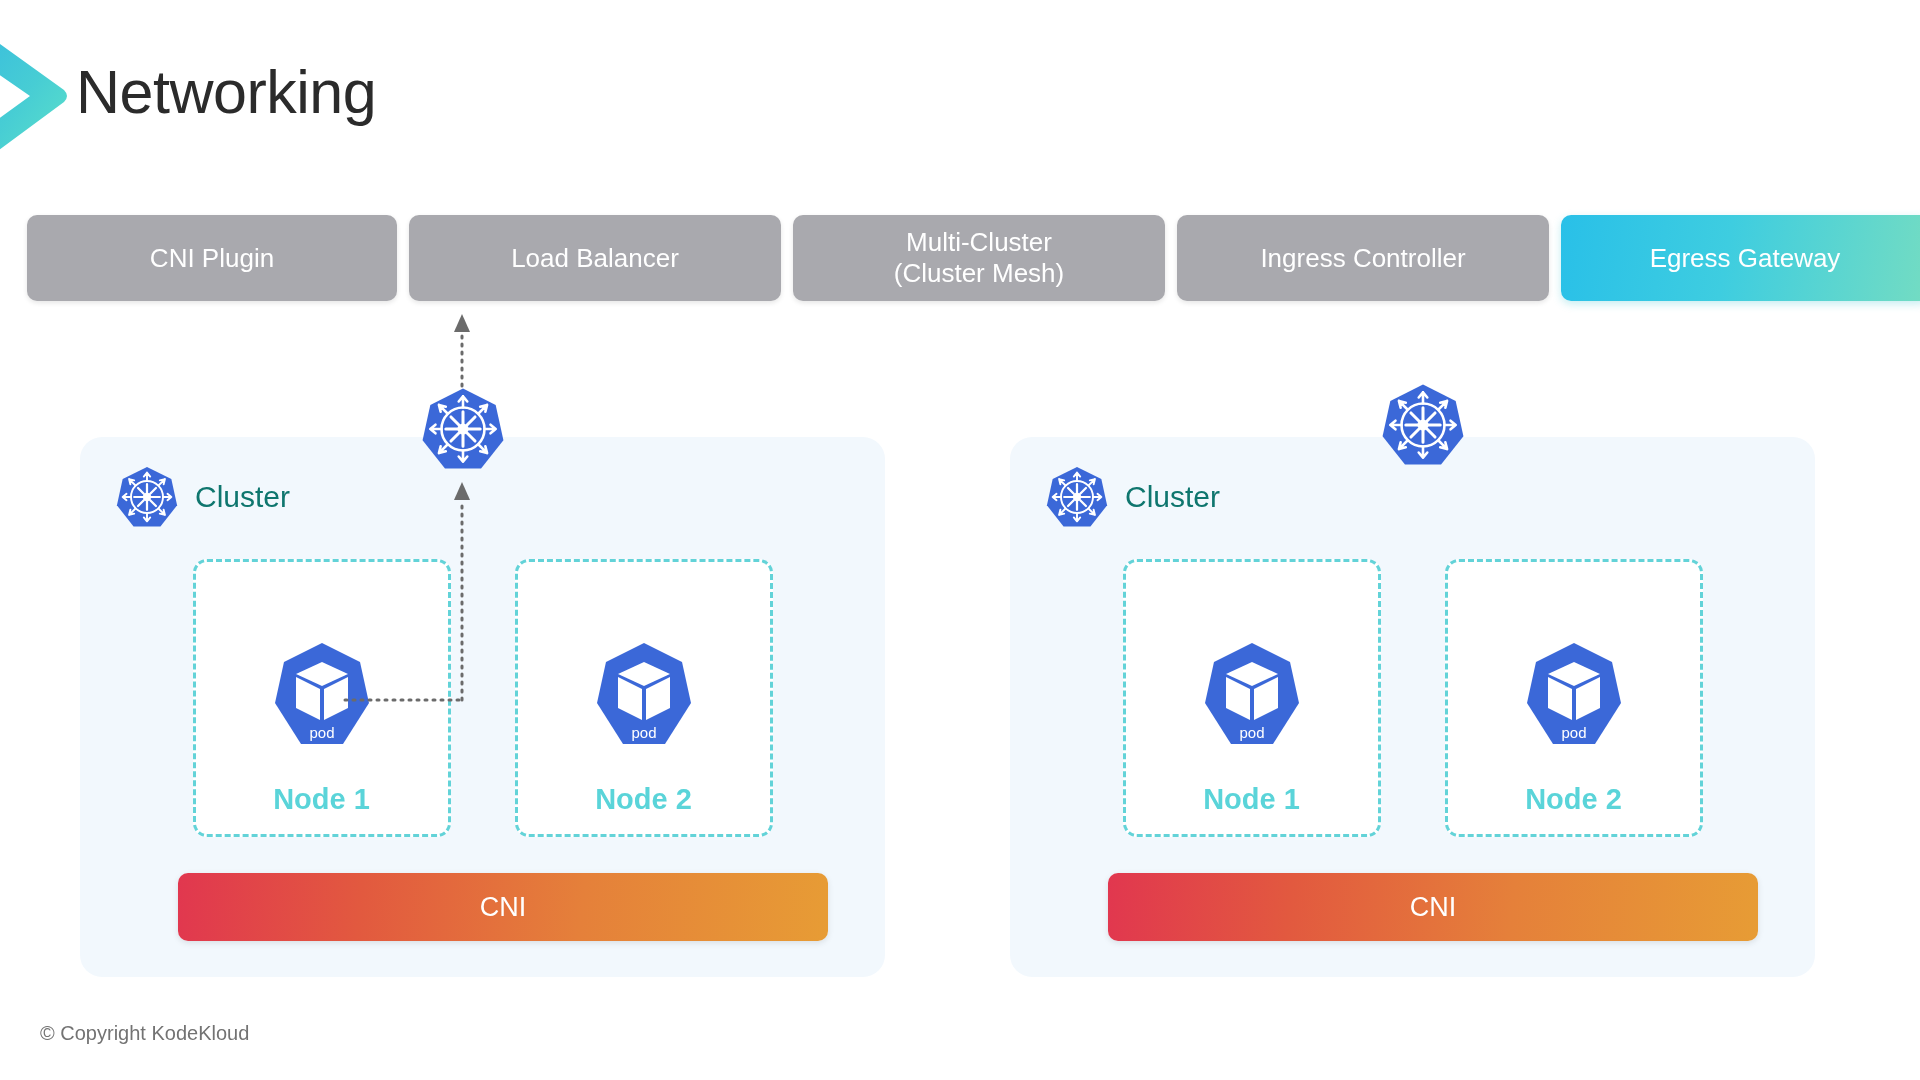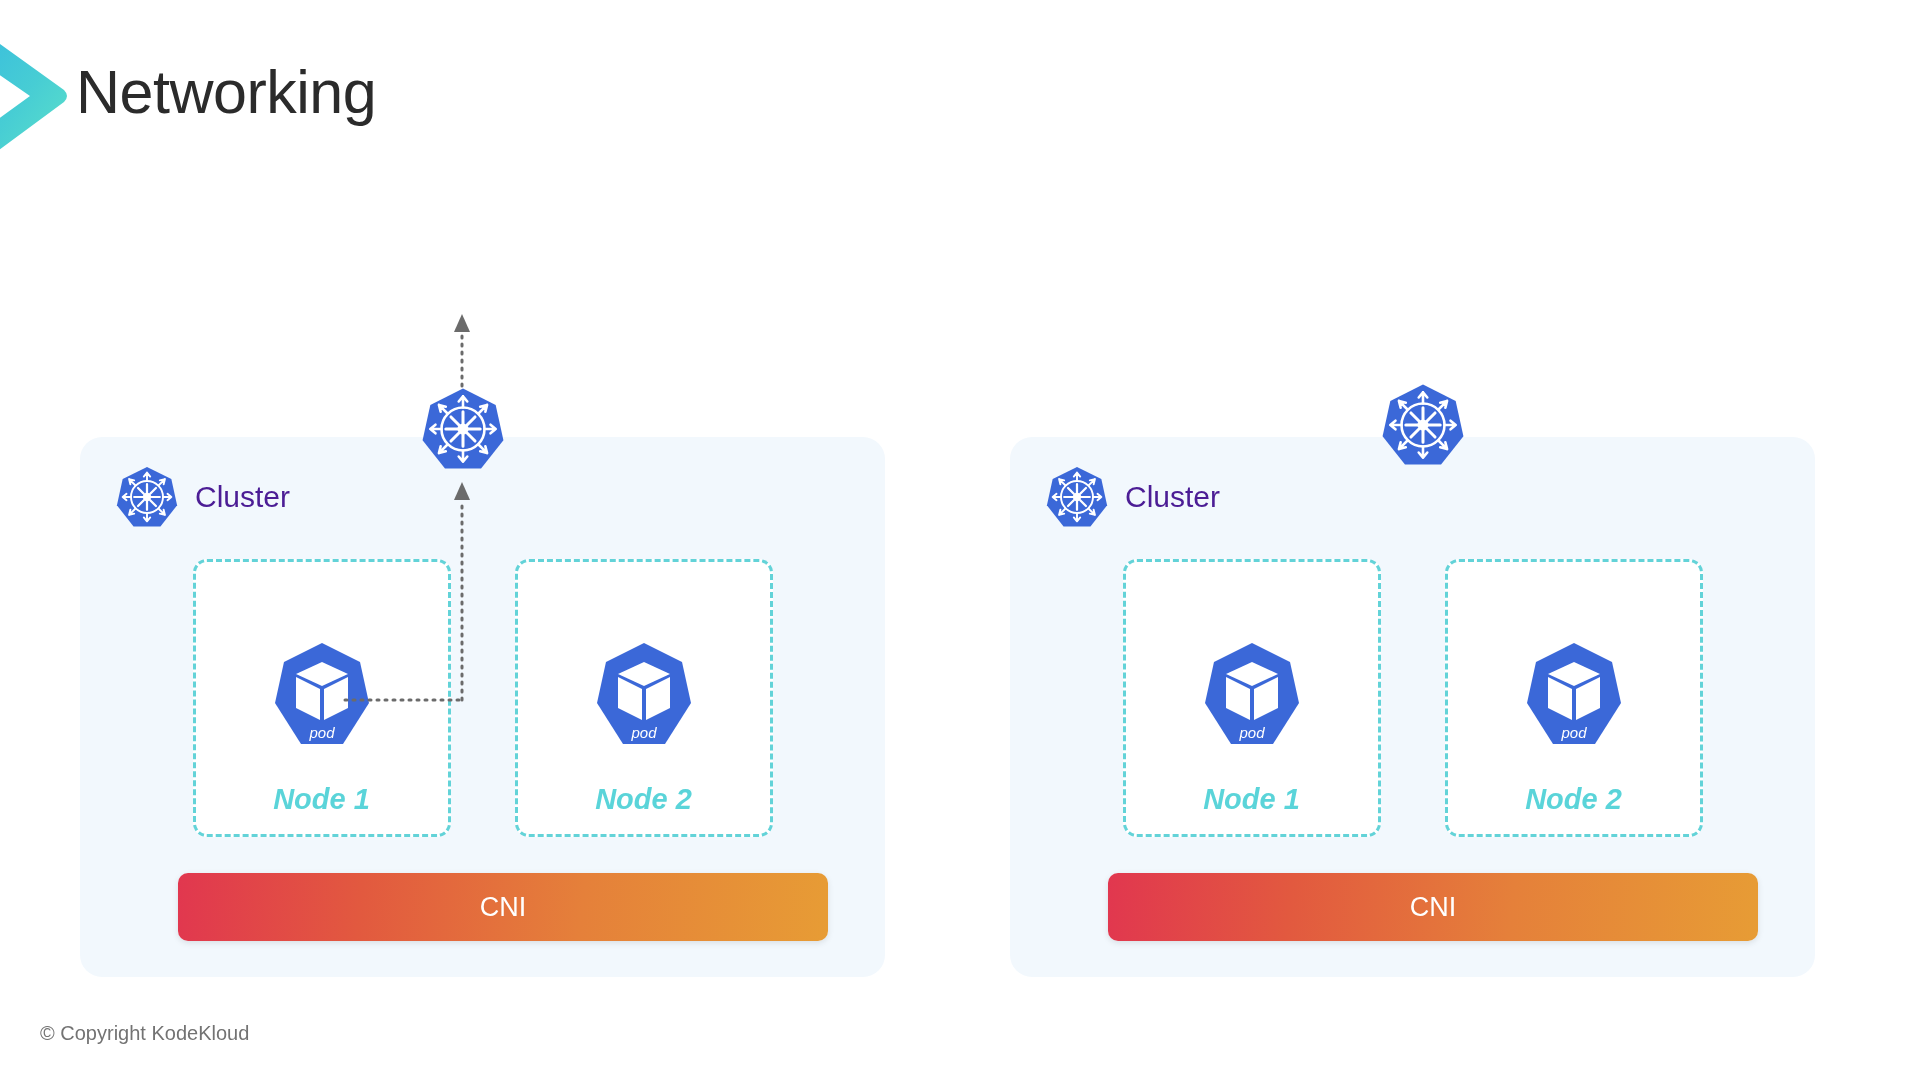--- a/index.html
+++ b/index.html
@@ -58,26 +58,26 @@
     top:437px; height:540px;
   }
   .cluster-panel.left  { left:80px;  width:805px; }
   .cluster-panel.right { left:1010px; width:805px; }
 
   .cluster-head {
     position:absolute; left:35px; top:28px;
     display:flex; align-items:center; gap:16px;
   }
   .cluster-head-label {
-    font-size:30px; color:#4c1d95; font-weight:400;
+    font-size:30px; color:#0f766e; font-weight:400;
   }
 
   .nodes-row {
     position:absolute; left:0; top:122px; width:100%;
-    display:flex; justify-content:center; gap:64px;font-style:italic;
+    display:flex; justify-content:center; gap:64px;
   }
   .node-box {
     width:258px; height:278px;
     border:3px dashed #63d3d8;
     border-radius:14px;
     background:#ffffff;
     position:relative;
   }
   .node-label {
     position:absolute; left:0; bottom:18px; width:100%;
@@ -127,20 +127,28 @@
           <stop offset="0%" stop-color="#35b9e0"></stop>
           <stop offset="55%" stop-color="#47cdd4"></stop>
           <stop offset="100%" stop-color="#5fe3c8"></stop>
         </linearGradient>
       </defs>
       <path d="M2,2 L16,2 L108,68 Q114,74 108,80 L16,148 L2,148 L2,126 L74,74 L2,24 Z" fill="url(#logoGrad)"></path>
     </svg>
   </div>
   <div class="page-title">Networking</div>
 
+  <div class="tabstrip">
+    <div class="tab t0">CNI Plugin</div>
+    <div class="tab t1">Load Balancer</div>
+    <div class="tab t2">Multi-Cluster
+(Cluster Mesh)</div>
+    <div class="tab t3">Ingress Controller</div>
+    <div class="tab t4 active">Egress Gateway</div>
+  </div>
 
   <svg width="0" height="0" style="position:absolute">
     <symbol id="k8s" viewBox="0 0 100 100">
       <path d="M50 3 L88 22 L97 63 L71 96 L29 96 L3 63 L12 22 Z" fill="#3b68d8"></path>
       <g fill="#ffffff" stroke="#ffffff" stroke-width="3" stroke-linecap="round" stroke-linejoin="round">
         <circle cx="50" cy="50" r="25" fill="none"></circle>
         <circle cx="50" cy="50" r="6.5" fill="#ffffff" stroke="none"></circle>
         <path d="M50 25 L50 12 M50 12 L45 18 M50 12 L55 18" fill="none"></path>
         <path d="M50 75 L50 88 M50 88 L45 82 M50 88 L55 82" fill="none"></path>
         <path d="M25 50 L12 50 M12 50 L18 45 M12 50 L18 55" fill="none"></path>

